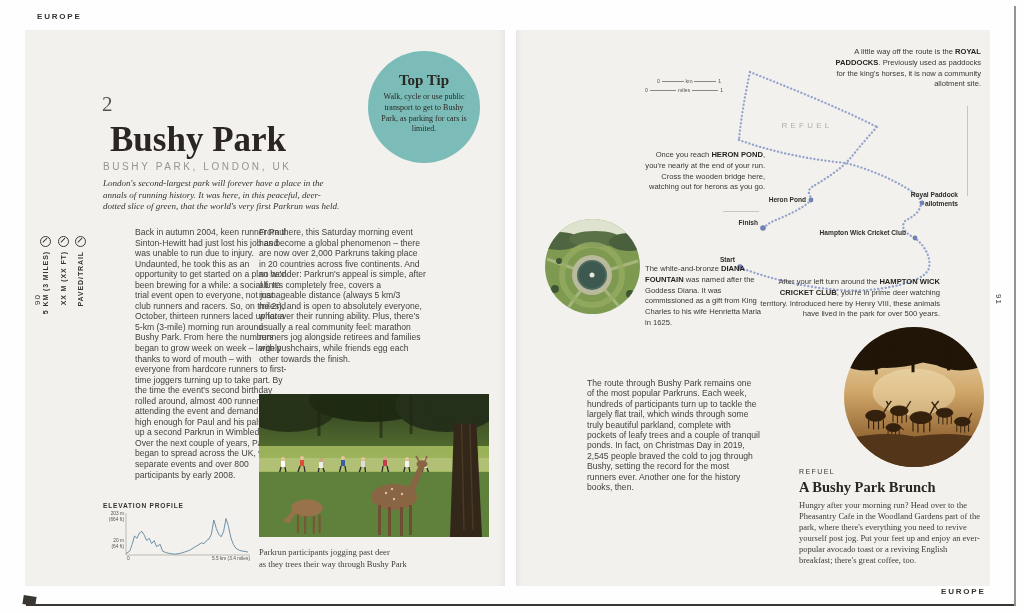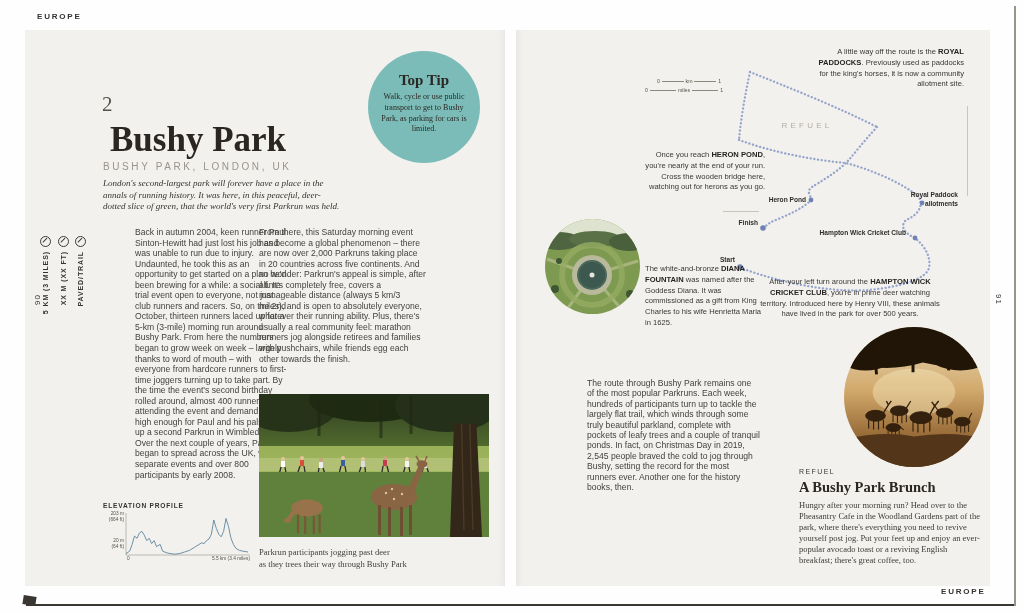--- a/index.html
+++ b/index.html
@@ -50,24 +50,24 @@
   #elev{left:100px;top:510px;width:152px;height:55px;}
   #elev svg{position:absolute;left:0;top:0;}
   .ylab{position:absolute;left:0;width:24px;text-align:right;font-size:4.8px;line-height:1.3;color:#55524c;white-space:pre-line;}
   #ylab-top{top:1px;} #ylab-bot{top:28px;}
   .xlab{position:absolute;top:46px;font-size:4.8px;color:#55524c;}
   #xlab-0{left:27px;} #xlab-end{right:2px;}
 
   
   .note{position:absolute;font-size:7.6px;line-height:1.42;color:#3a3834;}
   .note strong{color:#262421;}
-  #note-royal{left:818px;top:47px;width:146px;text-align:right;}
+  #note-royal{left:835px;top:47px;width:146px;text-align:right;}
   #note-heron{left:640px;top:150px;width:125px;text-align:right;}
   #note-diana{left:645px;top:264px;width:122px;text-align:left;}
-  #note-hampton{left:760px;top:277px;width:180px;text-align:center;}
+  #note-hampton{left:760px;top:277px;width:180px;text-align:right;}
   .leader{position:absolute;background:#c8c5bf;}
   #leader-royal{left:967px;top:106px;width:1px;height:90px;}
   #leader-heron{left:723px;top:211px;width:36px;height:1px;}
 
   
   #scalebar{left:645px;top:78px;width:80px;font-size:5.2px;color:#55524c;}
   .srow{display:flex;align-items:center;gap:2px;}
   .srow .sline{flex:1;height:1px;background:#8b8880;}
   #srow-km{width:64px;margin-left:12px;}
   #srow-mi{width:78px;margin-top:3px;}

